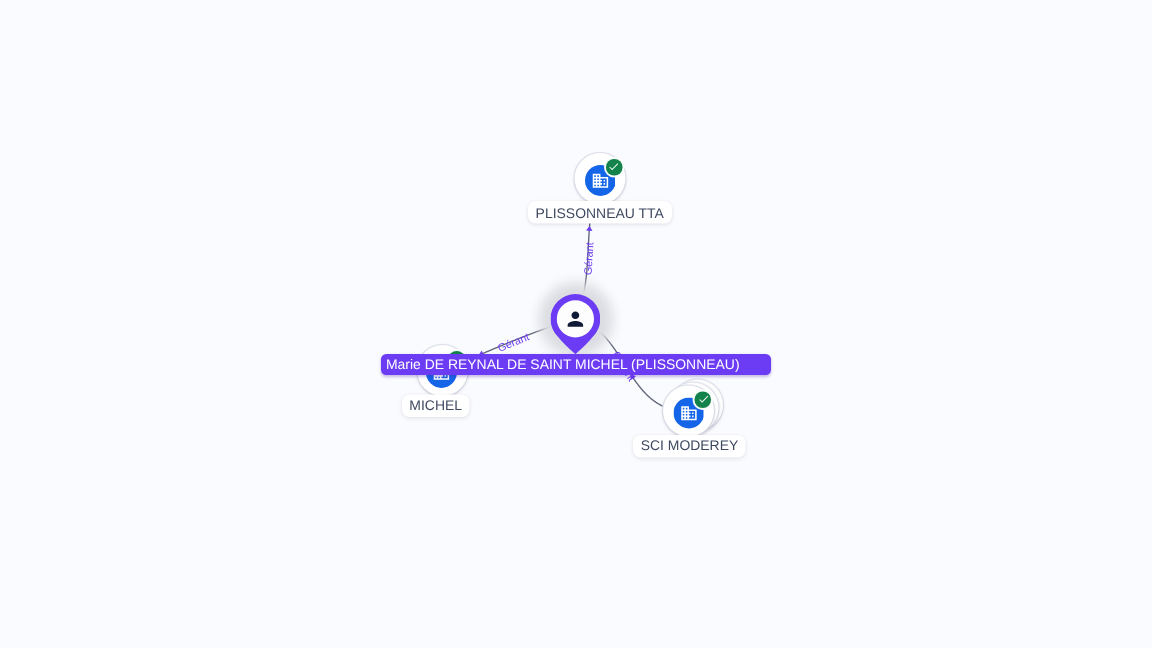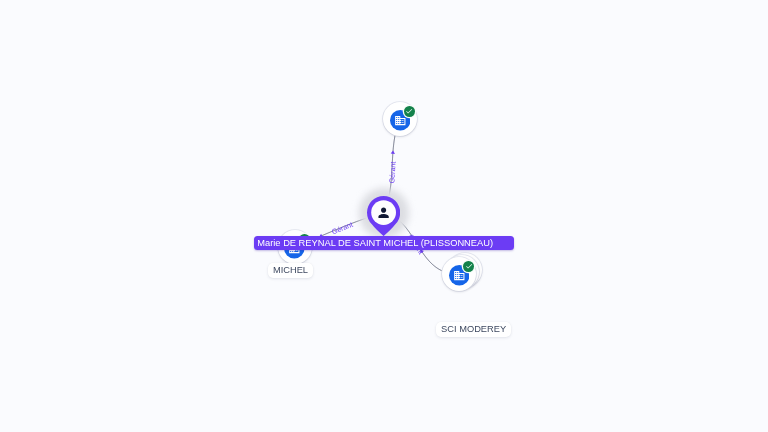--- a/index.html
+++ b/index.html
@@ -104,19 +104,20 @@
         </g>
       </svg>
         <div class="cbadge" style="left:463.4px;top:261px;width:10.8px;height:10.8px">
            <svg width="8.2" height="8.2" viewBox="0 0 24 24">
              <path d="M9 16.17 4.83 12l-1.42 1.41L9 19 21 7l-1.41-1.41z" fill="#eafaf0"></path>
           </svg>
          </div>
       </div>
     </div>
   <div id="chips">
+      <div class="chip" style="left: 351.995px; top: 134.4px; height: 15.1px; padding: 0px 5.1px;">PLISSONNEAU TTA</div>
       <div class="chip" style="left: 267.811px; top: 262.7px; height: 15.1px; padding: 0px 5.1px;">MICHEL</div>
-      <div class="chip" style="left: 436px; top: 289.6px; height: 15.1px; padding: 0px 5.1px; margin-top: 32px;">SCI MODEREY</div>
+      <div class="chip" style="left: 422px; top: 289.6px; height: 15.1px; padding: 0px 5.1px;">SCI MODEREY</div>
     </div>
   <div id="pills">
       <div class="pill" style="left: 254px; top: 236px; height: 14.1px; width: 260px; padding: 0px 0px 0px 3.3px; box-sizing: border-box;">Marie DE REYNAL DE SAINT MICHEL (PLISSONNEAU)</div>
     </div>
 </div>
 
 </body></html>

